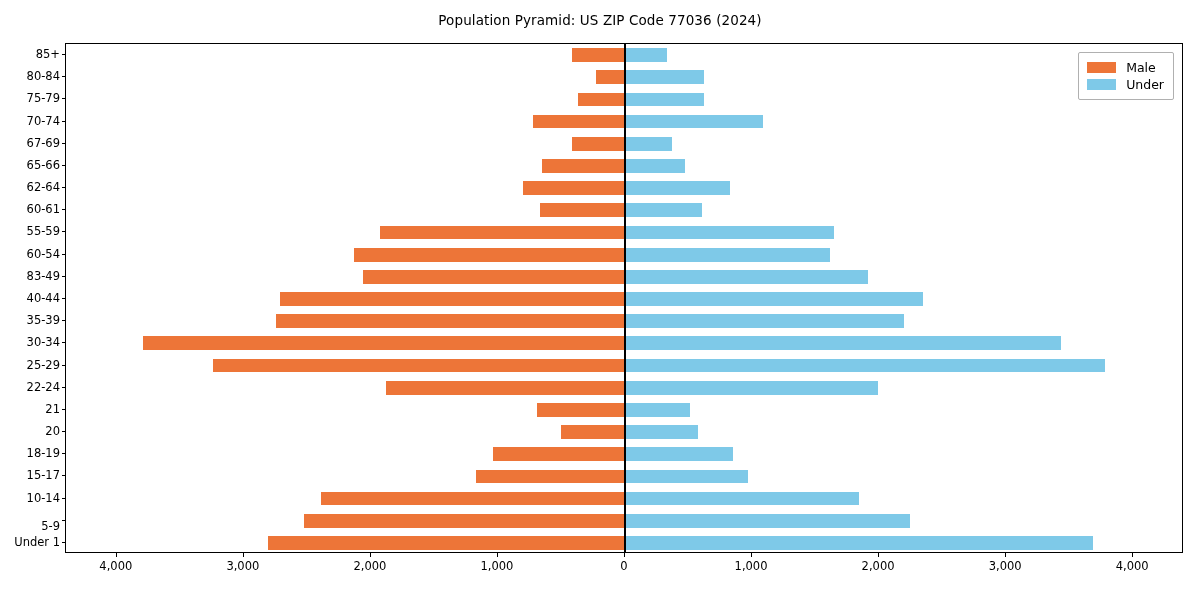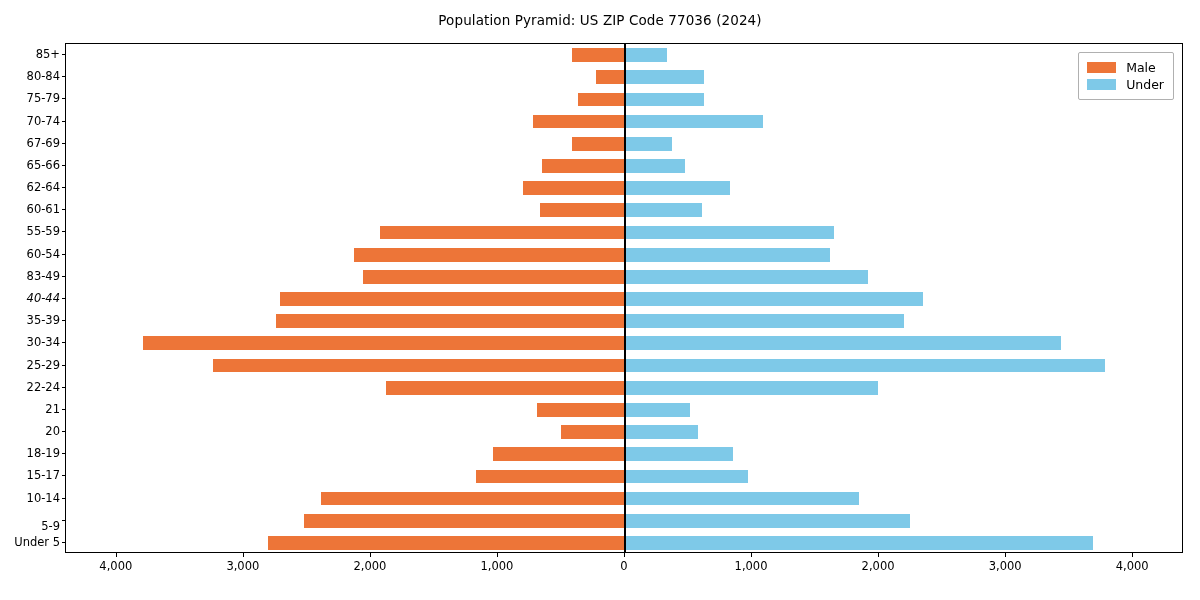--- a/index.html
+++ b/index.html
@@ -241,21 +241,21 @@
     <div class="yticklabel" style="position: absolute; right: 1140px; top: 187.13px;">62-64</div>
     <div class="ytick" style="top: 209.304px; left: 61.5px; position: absolute;"></div>
     <div class="yticklabel" style="position: absolute; right: 1140px; top: 209.304px;">60-61</div>
     <div class="ytick" style="top: 231.478px; left: 61.5px; position: absolute;"></div>
     <div class="yticklabel" style="position: absolute; right: 1140px; top: 231.478px;">55-59</div>
     <div class="ytick" style="top: 253.652px; left: 61.5px; position: absolute;"></div>
     <div class="yticklabel" style="position: absolute; right: 1140px; top: 253.652px;">60-54</div>
     <div class="ytick" style="top: 275.826px; left: 61.5px; position: absolute;"></div>
     <div class="yticklabel" style="position: absolute; right: 1140px; top: 275.826px;">83-49</div>
     <div class="ytick" style="top: 298px; left: 61.5px; position: absolute;"></div>
-    <div class="yticklabel" style="position: absolute; right: 1140px; top: 298px; font-style: italic;">40-44</div>
+    <div class="yticklabel" style="position: absolute; right: 1140px; top: 298px;">40-44</div>
     <div class="ytick" style="top: 320.174px; left: 61.5px; position: absolute;"></div>
     <div class="yticklabel" style="position: absolute; right: 1140px; top: 320.174px;">35-39</div>
     <div class="ytick" style="top: 342.348px; left: 61.5px; position: absolute;"></div>
     <div class="yticklabel" style="position: absolute; right: 1140px; top: 342.348px;">30-34</div>
     <div class="ytick" style="top: 364.522px; left: 61.5px; position: absolute;"></div>
     <div class="yticklabel" style="position: absolute; right: 1140px; top: 364.522px; margin-left: 34px;">25-29</div>
     <div class="ytick" style="top: 386.696px; left: 61.5px; position: absolute;"></div>
     <div class="yticklabel" style="position: absolute; right: 1140px; top: 386.696px;">22-24</div>
     <div class="ytick" style="top: 408.87px; left: 61.5px; position: absolute;"></div>
     <div class="yticklabel" style="position: absolute; right: 1140px; top: 408.87px;">21</div>
@@ -263,21 +263,21 @@
     <div class="yticklabel" style="position: absolute; right: 1140px; top: 431.043px;">20</div>
     <div class="ytick" style="top: 453.217px; left: 61.5px; position: absolute;"></div>
     <div class="yticklabel" style="position: absolute; right: 1140px; top: 453.217px;">18-19</div>
     <div class="ytick" style="top: 475.391px; left: 61.5px; position: absolute;"></div>
     <div class="yticklabel" style="position: absolute; right: 1140px; top: 475.391px;">15-17</div>
     <div class="ytick" style="top: 497.565px; left: 61.5px; position: absolute;"></div>
     <div class="yticklabel" style="position: absolute; right: 1140px; top: 497.565px;">10-14</div>
     <div class="ytick" style="top: 519.739px; left: 61.5px; position: absolute;"></div>
     <div class="yticklabel" style="position: absolute; right: 1140px; top: 519.739px; margin-top: 6px;">5-9</div>
     <div class="ytick" style="top: 541.913px; left: 61.5px; position: absolute;"></div>
-    <div class="yticklabel" style="position: absolute; right: 1140px; top: 541.913px;">Under 5</div>
+    <div class="yticklabel" style="position: absolute; right: 1140px; top: 541.913px;">Under 1</div>
     <div class="xtick" style="position: absolute; left: 115.818px; top: 553px;"></div>
     <div class="xticklabel" style="position: absolute; left: 115.818px; top: 559px;">4,000</div>
     <div class="xtick" style="position: absolute; left: 242.864px; top: 553px;"></div>
     <div class="xticklabel" style="position: absolute; left: 242.864px; top: 559px;">3,000</div>
     <div class="xtick" style="position: absolute; left: 369.909px; top: 553px;"></div>
     <div class="xticklabel" style="position: absolute; left: 369.909px; top: 559px;">2,000</div>
     <div class="xtick" style="position: absolute; left: 496.955px; top: 553px;"></div>
     <div class="xticklabel" style="position: absolute; left: 496.955px; top: 559px;">1,000</div>
     <div class="xtick" style="position: absolute; left: 624px; top: 553px;"></div>
     <div class="xticklabel" style="position: absolute; left: 624px; top: 559px;">0</div>

